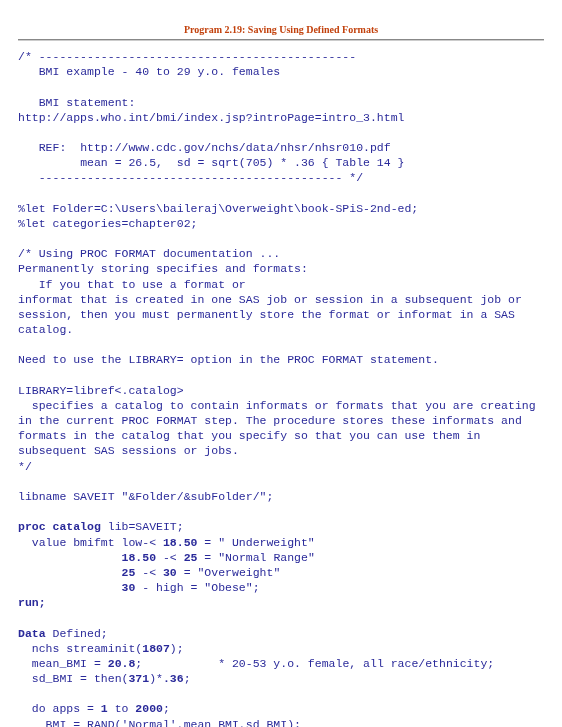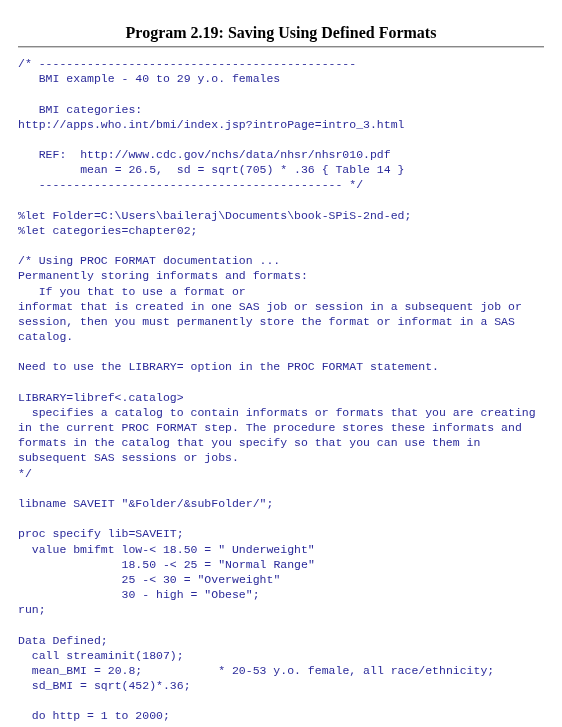--- a/index.html
+++ b/index.html
@@ -7,22 +7,22 @@
     padding: 20px 18px 10px 18px;
     background: #fff;
     font-family: "Times New Roman", Times, serif;
     color: #1a1a6a;
     width: 562px;
     box-sizing: border-box;
   }
   .title {
     text-align: center;
     font-weight: bold;
-    font-size: 16px;
-    color: #000000;
+    font-size: 10px;
+    color: #c2410c;
     margin: 4px 0 4px 0;
   }
   hr.hr-top {
     border: none;
     border-top: 1px solid #888;
     margin: 2px 0 0 0;
   }
   hr.hr-btm {
     border: none;
     border-top: 1px solid #ccc;
@@ -31,66 +31,66 @@
   pre.code {
     font-family: "Courier New", Courier, monospace;
     font-size: 11.5px;
     line-height: 1.32;
     white-space: pre-wrap;
     word-wrap: break-word;
     color: #2a2a9a;
     margin: 0;
   }
   pre.code b {
-    font-weight: normal;
+    font-weight: bold;
     margin-top: 20px;
   }
 </style>
 </head>
 <body>
 
 <div class="title">Program 2.19: Saving Using Defined Formats</div>
 <hr class="hr-top">
 <hr class="hr-btm">
 
 <pre class="code"><span>/* ----------------------------------------------</span>
 <span>   BMI example - 40 to 29 y.o. females</span>
 <span></span>
-<span>   BMI categories:</span>
+<span>   BMI statement:</span>
 <span>http://apps.who.int/bmi/index.jsp?introPage=intro_3.html</span>
 <span></span>
 <span>   REF:  http://www.cdc.gov/nchs/data/nhsr/nhsr010.pdf</span>
 <span>         mean = 26.5,  sd = sqrt(705) * .36 { Table 14 }</span>
 <span>   -------------------------------------------- */</span>
 <span></span>
-<span>%let Folder=C:\Users\baileraj\Documents\book-SPiS-2nd-ed;</span>
+<span>%let Folder=C:\Users\baileraj\Overweight\book-SPiS-2nd-ed;</span>
 <span>%let categories=chapter02;</span>
 <span></span>
 <span>/* Using PROC FORMAT documentation ...</span>
-<span>Permanently storing informats and formats:</span>
+<span>Permanently storing specifies and formats:</span>
 <span>   If you that to use a format or</span>
 <span>informat that is created in one SAS job or session in a subsequent job or session, then you must permanently store the format or informat in a SAS catalog.</span>
 <span></span>
 <span>Need to use the LIBRARY= option in the PROC FORMAT statement.</span>
 <span></span>
 <span>LIBRARY=libref&lt;.catalog&gt;</span>
 <span>  specifies a catalog to contain informats or formats that you are creating in the current PROC FORMAT step. The procedure stores these informats and formats in the catalog that you specify so that you can use them in subsequent SAS sessions or jobs.</span>
 <span>*/</span>
 <span></span>
 <span>libname SAVEIT "&amp;Folder/&amp;subFolder/";</span>
 <span></span>
-<b>proc</b><b> specify</b><span> lib=SAVEIT;</span>
+<b>proc</b><b> catalog</b><span> lib=SAVEIT;</span>
 <span>  value bmifmt low-&lt; </span><b>18.50</b><span> = " Underweight"</span>
 <span>               </span><b>18.50</b><span> -&lt; </span><b>25</b><span> = "Normal Range"</span>
 <span>               </span><b>25</b><span> -&lt; </span><b>30</b><span> = "Overweight"</span>
 <span>               </span><b>30</b><span> - high = "Obese";</span>
 <b>run;</b>
 <span></span>
 <b>Data</b><span> Defined;</span>
-<span>  call streaminit(</span><b>1807</b><span>);</span>
+<span>  nchs streaminit(</span><b>1807</b><span>);</span>
 <span>  mean_BMI = </span><b>20.8</b><span>;           * 20-53 y.o. female, all race/ethnicity;</span>
-<span>  sd_BMI = sqrt(</span><b>452</b><span>)*</span><b>.36</b><span>;</span>
+<span>  sd_BMI = then(</span><b>371</b><span>)*</span><b>.36</b><span>;</span>
 <span></span>
-<span>  do http = </span><b>1</b><span> to </span><b>2000</b><span>;</span>
+<span>  do apps = </span><b>1</b><span> to </span><b>2000</b><span>;</span>
 <span>    BMI = RAND('Normal',mean_BMI,sd_BMI);</span>
 <span></span>
 
 </pre>
 
 </body></html>

